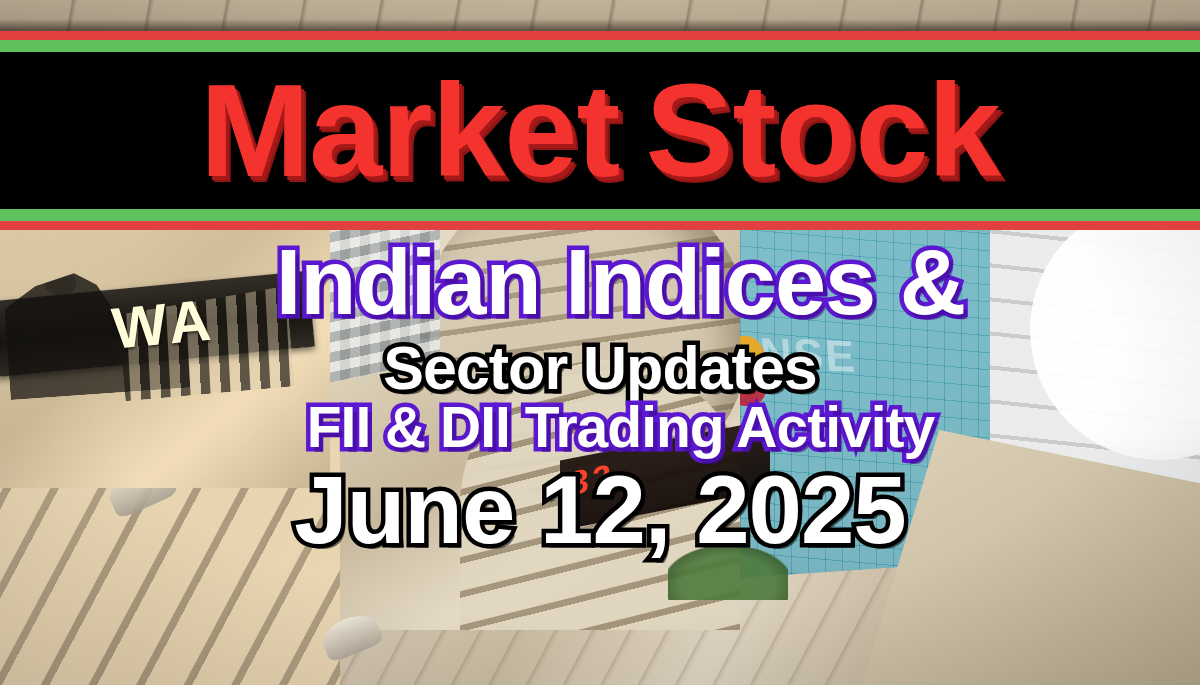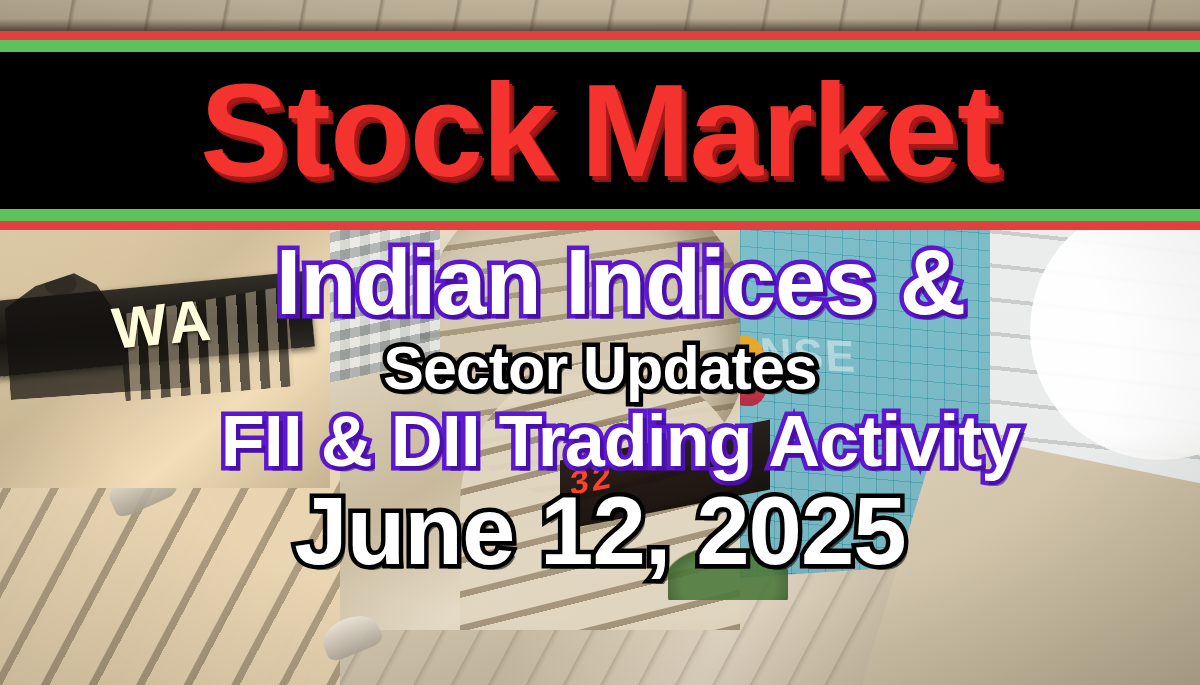--- a/index.html
+++ b/index.html
@@ -311,21 +311,21 @@
   }
   .line-black {
     font-size: 61px;
     letter-spacing: -1px;
     -webkit-text-stroke: 9px #000000;
     paint-order: stroke fill;
     text-shadow: 4px 5px 0 rgba(0,0,0,.55);
   }
   .line-1 { margin-top: 0px; }
   .line-2 { margin-top: 10px; }
-  .line-3 { margin-top: 6px; font-size: 72px; }
+  .line-3 { margin-top: 0; font-size: 57px; }
   .line-4 { margin-top: 6px; font-size: 96px; }
 </style>
 </head>
 <body>
 
 <div id="stage">
 
   <div class="bg-layer bg-base"></div>
   <div class="bg-layer bg-diagonals"></div>
 
@@ -350,22 +350,22 @@
     <div class="bg-wall-columns"></div>
     <div class="bg-wallsign-text">WA</div>
   </div>
 
   <div class="bg-layer bg-topstone"></div>
   <div class="bg-layer bg-vignette"></div>
 
   <div class="banner">
     <div class="banner-inner"></div>
     <div class="banner-title">
+      <span class="banner-word">Market</span>
       <span class="banner-word">Stock</span>
-      <span class="banner-word">Market</span>
     </div>
   </div>
 
   <div class="headline-stack">
     <span class="line line-purple line-1">Indian Indices &amp;</span>
     <span class="line line-black line-2">Sector Updates</span>
     <span class="line line-purple line-3">FII &amp; DII Trading Activity</span>
     <span class="line line-black line-4">June 12, 2025</span>
   </div>
 

